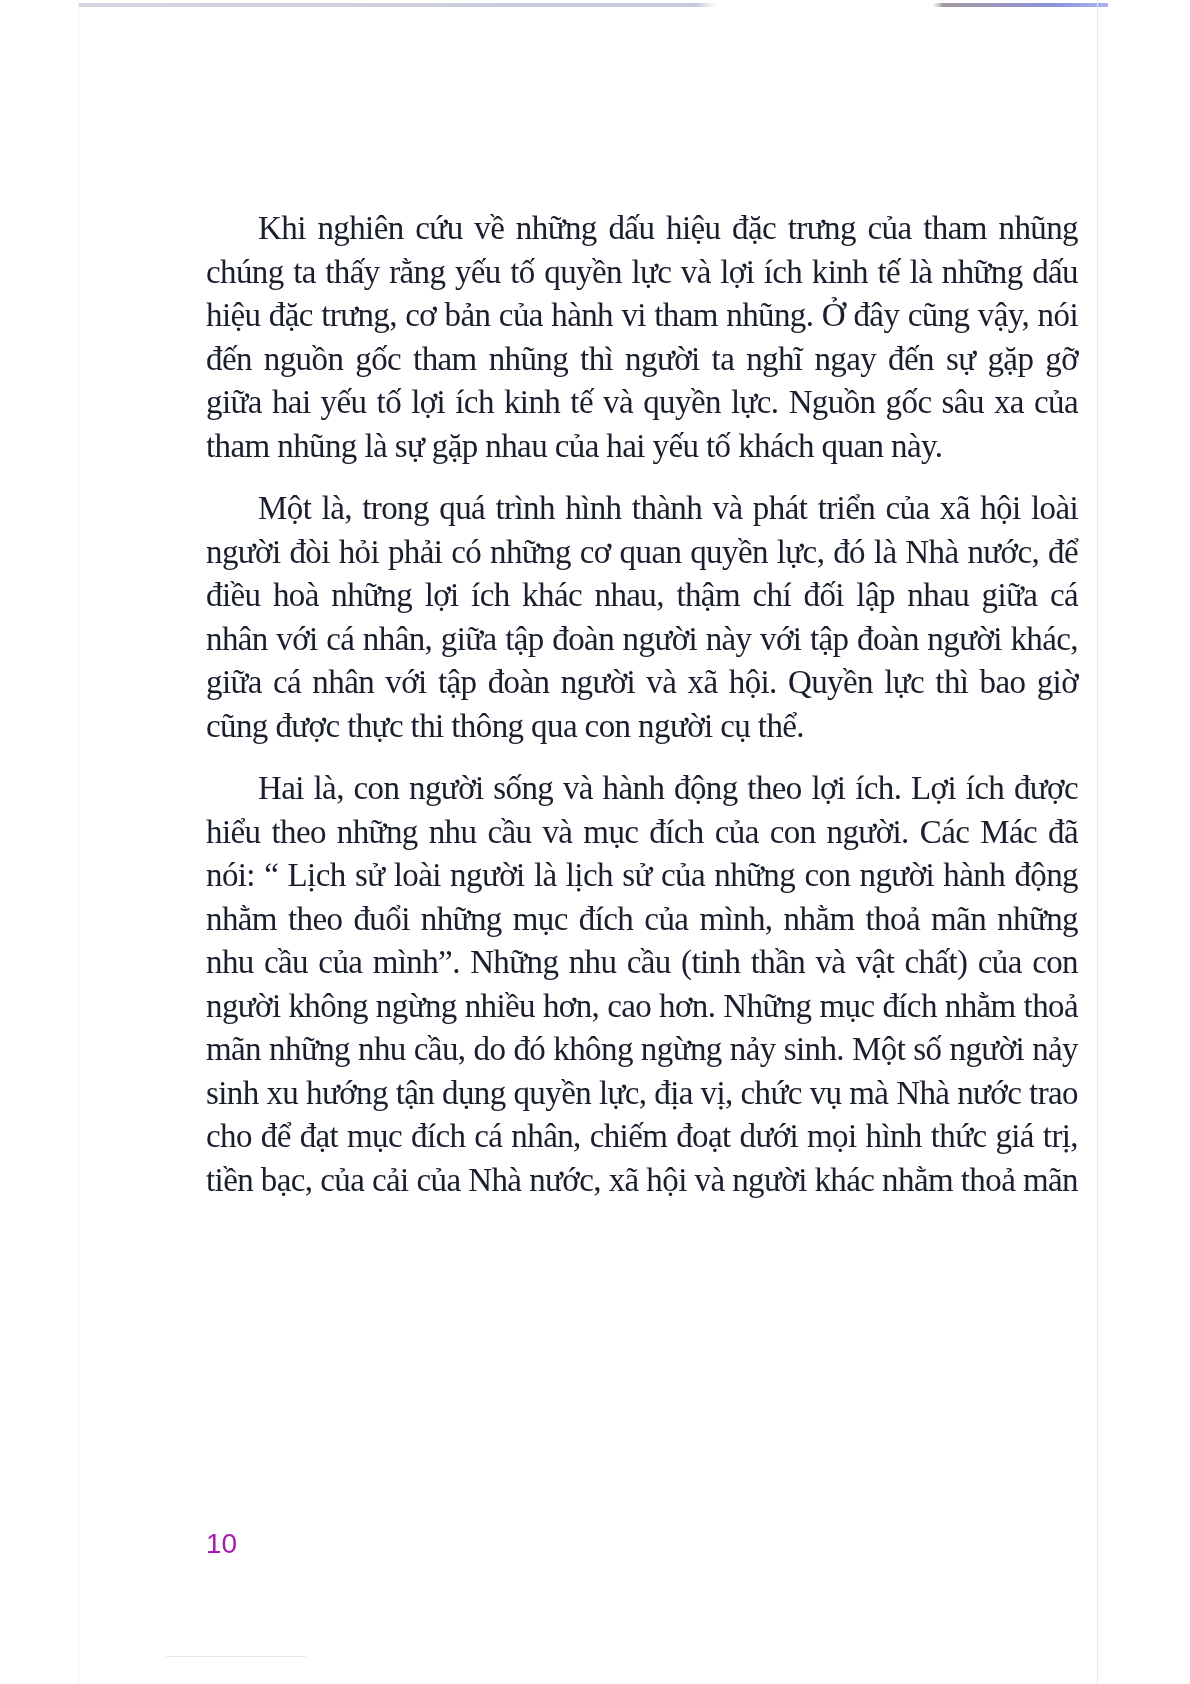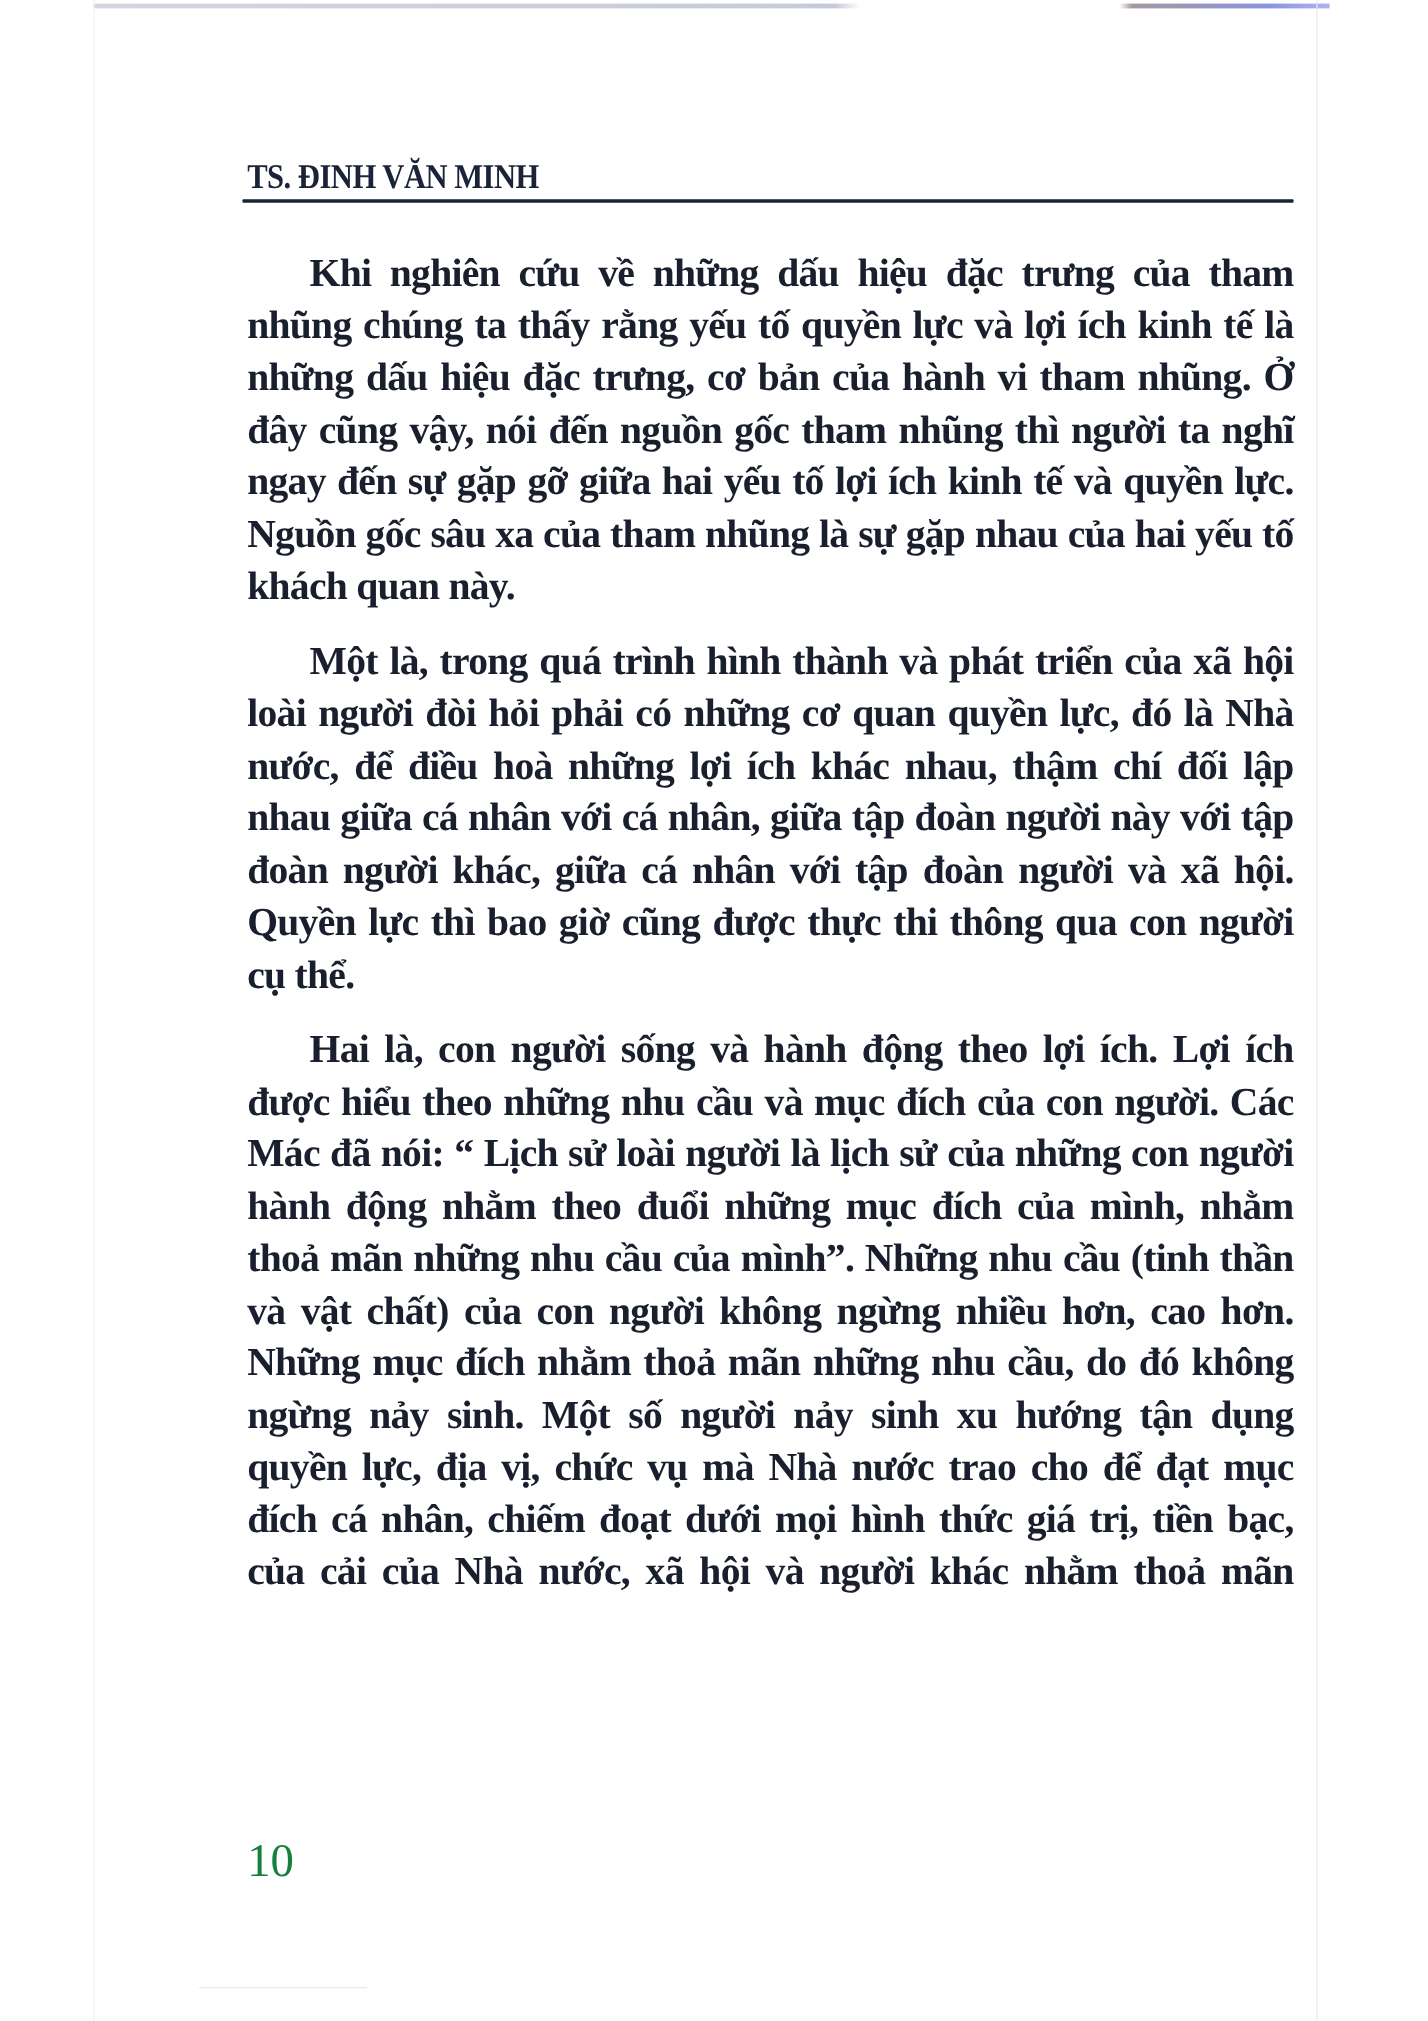--- a/index.html
+++ b/index.html
@@ -88,55 +88,50 @@
       color: #1a1f2e;
       letter-spacing: -0.6px;
     }
     .para.continued {
       text-indent: 0;
       margin-bottom: 19px;
     }
     .para.indented {
       text-indent: 52px;
       margin-bottom: 19px;
-      font-weight: bold;
     }
     .para.last {
       margin-bottom: 0;
       text-align-last: justify;
     }
     .page-number {
       position: absolute;
       top: 1528px;
       left: 206px;
-      font-family: Liberation Serif, serif;
-      font-size: 39px;
-      color: #15803d;
+      font-family: Liberation Sans, sans-serif;
+      font-size: 28px;
+      color: #a21caf;
     }
     .footer-rule {
       position: absolute;
       top: 1656px;
       left: 166px;
       width: 140px;
       height: 1px;
       background: #e6e8ec;
     }
   </style>
 </head>
 <body>
 
 <div class="page">
   <div class="scan-top-edge"></div>
   <div class="scan-left-edge"></div>
   <div class="scan-right-edge"></div>
 
-  <header class="running-head">
-    <span class="running-head-title">TS. ĐINH VĂN MINH</span>
-    <div class="running-head-rule"></div>
-  </header>
 
   <main class="body-text">
     <p class="para indented">Khi nghiên cứu về những dấu hiệu đặc trưng của tham nhũng chúng ta thấy rằng yếu tố quyền lực và lợi ích kinh tế là những dấu hiệu đặc trưng, cơ bản của hành vi tham nhũng. Ở đây cũng vậy, nói đến nguồn gốc tham nhũng thì người ta nghĩ ngay đến sự gặp gỡ giữa hai yếu tố lợi ích kinh tế và quyền lực. Nguồn gốc sâu xa của tham nhũng là sự gặp nhau của hai yếu tố khách quan này.</p>
     <p class="para indented">Một là, trong quá trình hình thành và phát triển của xã hội loài người đòi hỏi phải có những cơ quan quyền lực, đó là Nhà nước, để điều hoà những lợi ích khác nhau, thậm chí đối lập nhau giữa cá nhân với cá nhân, giữa tập đoàn người này với tập đoàn người khác, giữa cá nhân với tập đoàn người và xã hội. Quyền lực thì bao giờ cũng được thực thi thông qua con người cụ thể.</p>
     <p class="para indented last">Hai là, con người sống và hành động theo lợi ích. Lợi ích được hiểu theo những nhu cầu và mục đích của con người. Các Mác đã nói: “ Lịch sử loài người là lịch sử của những con người hành động nhằm theo đuổi những mục đích của mình, nhằm thoả mãn những nhu cầu của mình”. Những nhu cầu (tinh thần và vật chất) của con người không ngừng nhiều hơn, cao hơn. Những mục đích nhằm thoả mãn những nhu cầu, do đó không ngừng nảy sinh. Một số người nảy sinh xu hướng tận dụng quyền lực, địa vị, chức vụ mà Nhà nước trao cho để đạt mục đích cá nhân, chiếm đoạt dưới mọi hình thức giá trị, tiền bạc, của cải của Nhà nước, xã hội và người khác nhằm thoả mãn</p>
   </main>
 
   <div class="page-number">10</div>
   <div class="footer-rule"></div>
 </div>

